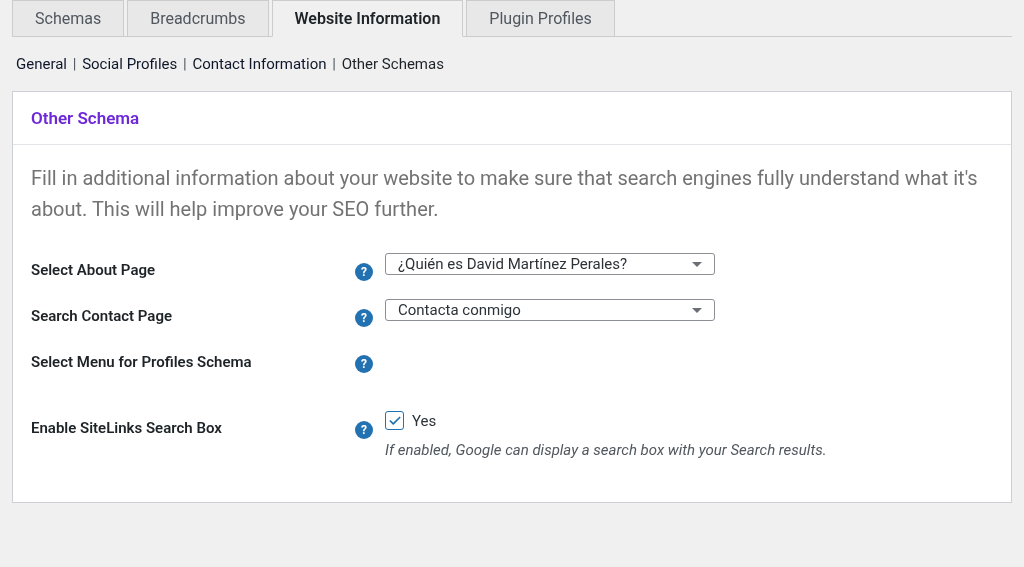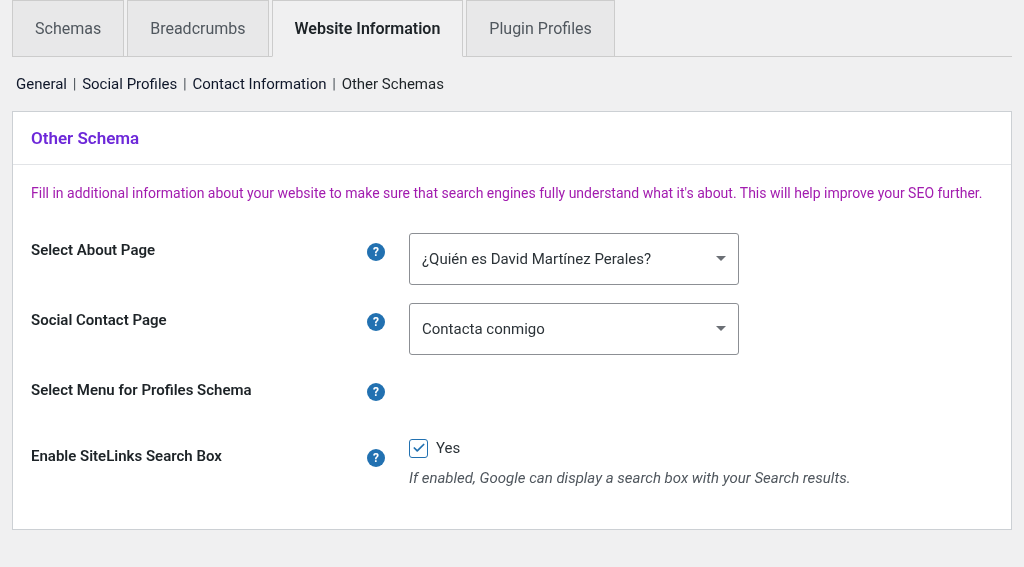--- a/index.html
+++ b/index.html
@@ -12,21 +12,21 @@
     height: 567px;
     overflow: hidden;
   }
   .wrap { padding: 0 12px; }
   .tabs {
     display: flex;
     border-bottom: 1px solid #ccc;
     margin: 0 0 14px;
   }
   .tab {
-    padding: 18px 22px;
+    padding: 8px 22px;
     border: 1px solid transparent;
     border-bottom: none;
     color: #50575e;
     font-size: 16px;
     cursor: pointer;
     background: #e5e5e5;
     margin-right: 3px;
     border-radius: 0;
   }
   .tab.inactive {
@@ -58,29 +58,29 @@
   }
   .panel-title {
     font-size: 17px;
     font-weight: 600;
     color: #6d28d9;
     padding: 16px 18px;
     border-bottom: 1px solid #e2e4e7;
   }
   .panel-desc {
     padding: 18px 18px 10px;
-    color: #a21caf;
-    font-size: 14px;
+    color: #737373;
+    font-size: 20px;
     line-height: 1.55;
   }
   .form-row {
     display: flex;
     align-items: flex-start;
     padding: 18px 18px 0;
-    gap: 16px;
+    gap: 4px;
   }
   .row-label {
     width: 320px;
     font-size: 15px;
     font-weight: 600;
     color: #1d2327;
     padding-top: 8px;
     flex: 0 0 320px;
   }
   .help-icon {
@@ -95,21 +95,21 @@
     flex: 0 0 18px;
     cursor: pointer;
   }
   .row-control { flex: 1 1 auto; padding-left: 8px; }
   .select-fake {
     display: flex; align-items: center; justify-content: space-between;
     width: 330px;
     border: 1px solid #8c8f94;
     border-radius: 3px;
     background: #fff;
-    padding: 16px 12px;
+    padding: 1px 12px;
     font-size: 15px;
     color: #2c3338;
     cursor: pointer;
   }
   .select-fake .caret {
     width: 0; height: 0;
     border-left: 5px solid transparent;
     border-right: 5px solid transparent;
     border-top: 5px solid #6b6f75;
   }
@@ -163,21 +163,21 @@
       <span class="help-icon">?</span>
       <div class="row-control">
         <div class="select-fake">
           <span>¿Quién es David Martínez Perales?</span>
           <span class="caret"></span>
         </div>
       </div>
     </div>
 
     <div class="form-row">
-      <div class="row-label">Social Contact Page</div>
+      <div class="row-label">Search Contact Page</div>
       <span class="help-icon">?</span>
       <div class="row-control">
         <div class="select-fake">
           <span>Contacta conmigo</span>
           <span class="caret"></span>
         </div>
       </div>
     </div>
 
     <div class="form-row">

